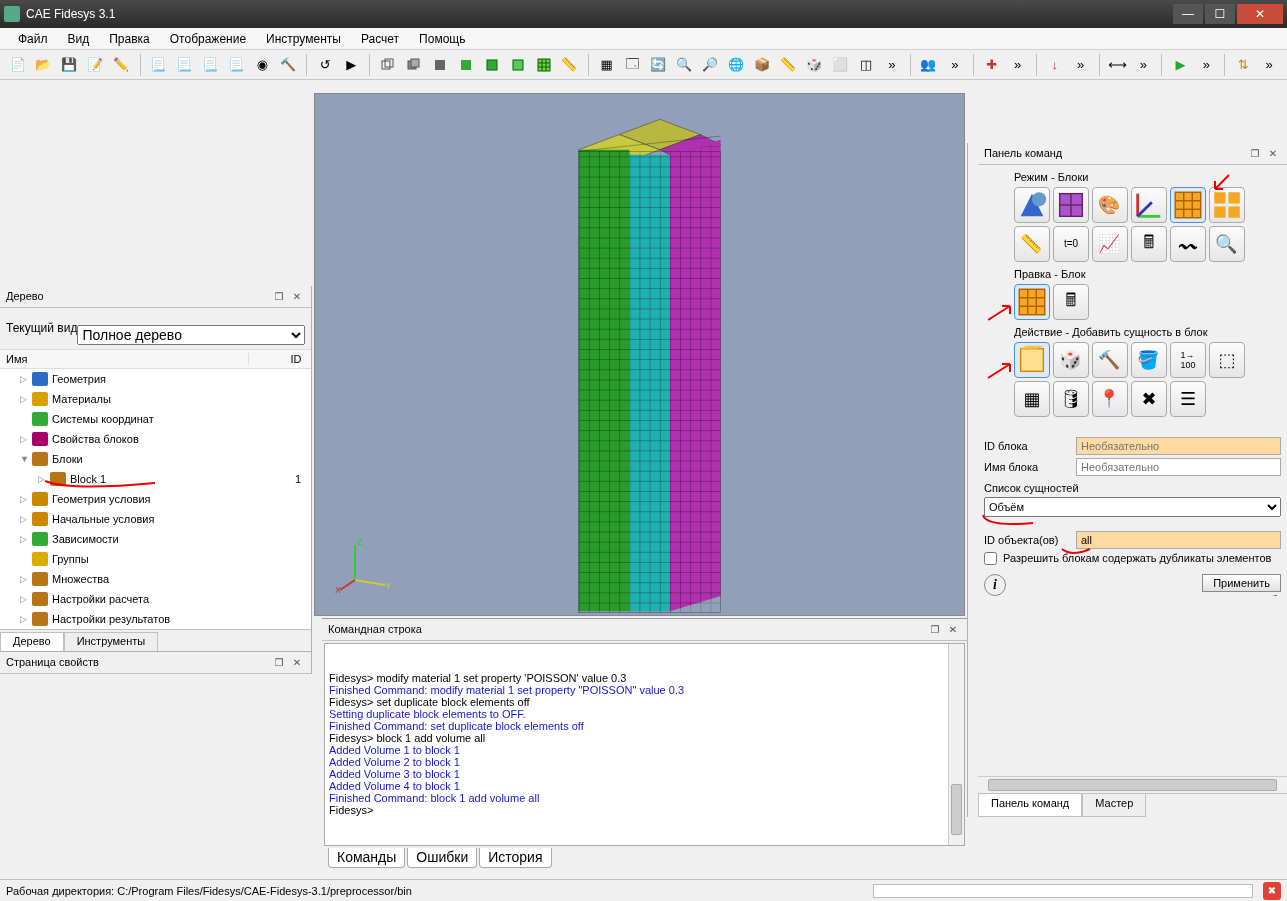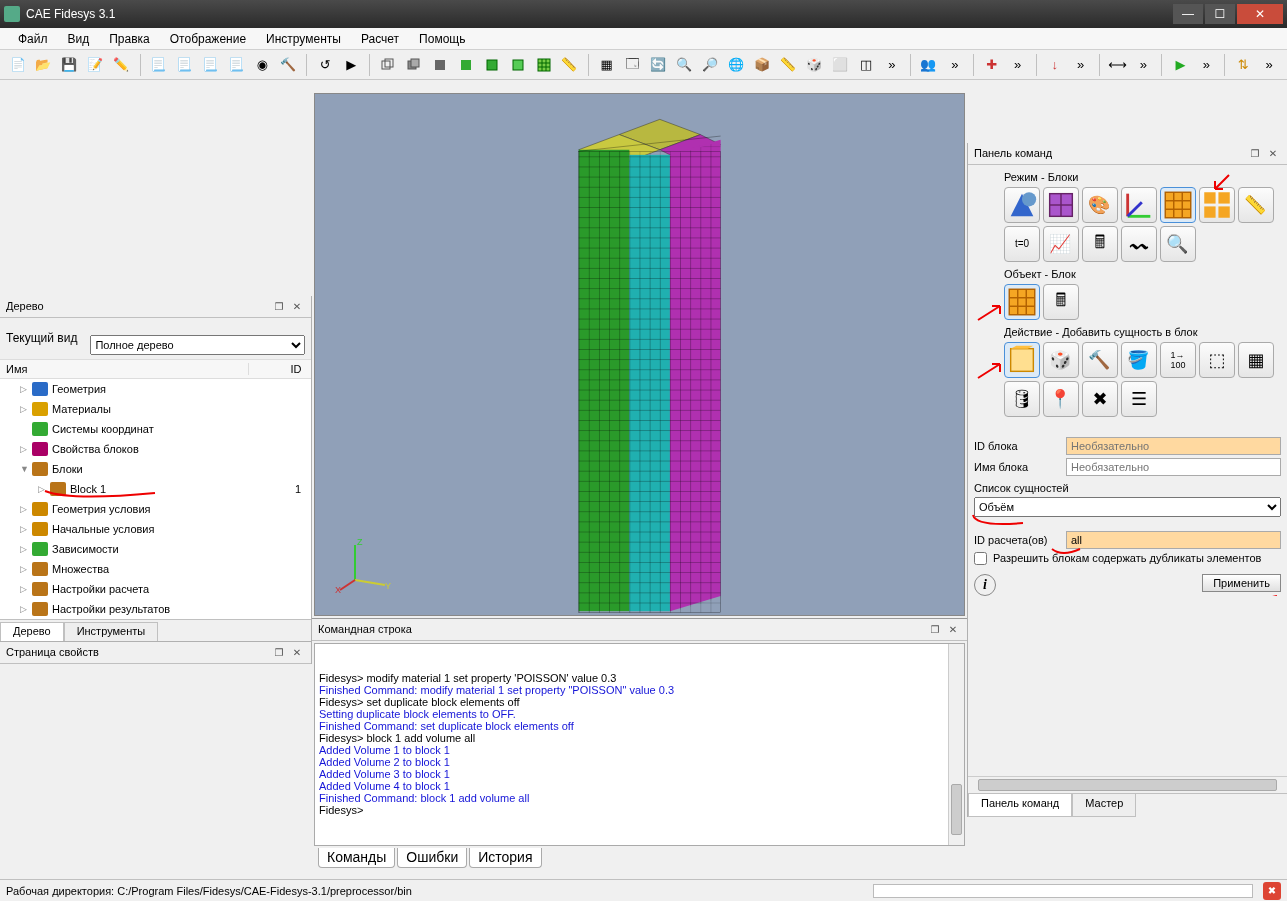--- a/index.html
+++ b/index.html
@@ -22,30 +22,30 @@
 
 .toolbar { background: #f0f0f0; height: 30px; display: flex; align-items: center; padding: 2px 6px; border-bottom: 1px solid #c8c8c8; gap: 2px; }
 .tb-btn { width: 24px; height: 24px; border: 1px solid transparent; border-radius: 3px; display: flex; align-items: center; justify-content: center; font-size: 13px; }
 .tb-sep { width: 1px; height: 22px; background: #c0c0c0; margin: 0 4px; }
 .tb-btn svg { width: 16px; height: 16px; }
 
 
 .main { flex: 1; display: flex; overflow: hidden; align-items: center; }
 .left { width: 312px; display: flex; flex-direction: column; border-right: 1px solid #b0b0b0; }
 .center { flex: 1; display: flex; flex-direction: column; }
-.right { width: 320px; display: flex; flex-direction: column; border-left: 1px solid #b0b0b0; }
+.right { width: 320px; display: flex; flex-direction: column; border-left: 1px solid #b0b0b0; padding-left: 10px; }
 
 
 .panel-header { background: #f0f0f0; height: 22px; display: flex; align-items: center; padding: 0 6px; border-bottom: 1px solid #c0c0c0; font-size: 11px; }
 .panel-header .txt { flex: 1; }
 .panel-header .pb { width: 16px; height: 16px; margin-left: 2px; display: flex; align-items: center; justify-content: center; font-size: 10px; color: #555; cursor: default; }
 
 
-.tree-sub { display: flex; align-items: center; padding: 4px 6px; gap: 13px; }
-.tree-sub select { flex: 1; height: 20px; font-size: 11px; margin-top: 13px; }
+.tree-sub { display: flex; align-items: center; padding: 4px 6px; gap: 0; }
+.tree-sub select { flex: 1; height: 20px; font-size: 14px; margin-top: 13px; }
 .tree-hdr { display: flex; border-top: 1px solid #ddd; border-bottom: 1px solid #ddd; background: #f7f7f7; height: 20px; align-items: center; font-size: 11px; gap: 32px; }
 .tree-hdr .c1 { flex: 1; padding-left: 6px; border-right: 1px solid #ddd; }
 .tree-hdr .c2 { width: 30px; text-align: center; }
 .tree-body { flex: 1; overflow: auto; background: #fff; }
 .tree-item { display: flex; align-items: center; height: 20px; padding-left: 6px; font-size: 11px; }
 .tree-item .arrow { width: 12px; color: #888; font-size: 9px; }
 .tree-item .ico { width: 16px; height: 14px; margin-right: 4px; display: inline-block; }
 .tree-item.l1 { padding-left: 20px; }
 .tree-item.l2 { padding-left: 38px; }
 .tree-item .idcol { margin-left: auto; padding-right: 10px; }
@@ -57,21 +57,21 @@
 
 
 .props { flex: 1; background: #fff; border-top: 1px solid #b0b0b0; display: flex; flex-direction: column; }
 .props-body { flex: 1; }
 
 
 .viewport { flex: 1; background: #90a0b8; position: relative; border: 1px solid #888; margin: 2px; }
 .axis { position: absolute; left: 20px; bottom: 20px; width: 60px; height: 60px; }
 
 
-.cmd-panel { height: 250px; display: flex; flex-direction: column; border-top: 1px solid #999; }
+.cmd-panel { height: 250px; display: flex; flex-direction: column; border-top: 1px solid #999; margin-left: 10px; }
 .cmd-body { flex: 1; background: #fff; border: 1px solid #aaa; margin: 2px; padding: 4px; font-family: "Courier New", monospace; font-size: 11px; overflow: auto; white-space: pre; position: relative; }
 .cmd-body .prompt { color: #000; }
 .cmd-body .out { color: #1515d8; }
 .cmd-tabs { display: flex; height: 20px; padding-left: 6px; }
 .cmd-tabs .ct { padding: 1px 8px; border: 1px solid #aaa; border-top: none; border-radius: 0 0 4px 4px; font-size: 14px; background: #fff; margin-right: 2px; }
 .scrollbar-v { position:absolute; right:0; top:0; bottom:0; width:16px; background:#f0f0f0; border-left:1px solid #ccc;}
 .scrollbar-v .thumb { position:absolute; left:2px; right:2px; background:#cdcdcd; border:1px solid #aaa; border-radius:2px;}
 
 
 .rp-body { flex: 1; overflow: auto; padding: 4px 6px; position:relative; }
@@ -277,20 +277,25 @@
           <span class="arrow">▷</span>
           <span class="ico" style="background:#c80; border-radius:2px;"></span>
           <span>Начальные условия</span>
         </div>
         <div class="tree-item l1">
           <span class="arrow">▷</span>
           <span class="ico" style="background:#3a3; border-radius:2px;"></span>
           <span>Зависимости</span>
         </div>
         <div class="tree-item l1">
+          <span class="arrow"></span>
+          <span class="ico" style="background:#da0; border-radius:2px;"></span>
+          <span>Группы</span>
+        </div>
+        <div class="tree-item l1">
           <span class="arrow">▷</span>
           <span class="ico" style="background:#b97418; border-radius:2px;"></span>
           <span>Множества</span>
         </div>
         <div class="tree-item l1">
           <span class="arrow">▷</span>
           <span class="ico" style="background:#b97418; border-radius:2px;"></span>
           <span>Настройки расчета</span>
         </div>
         <div class="tree-item l1">
@@ -435,21 +440,21 @@
           </div>
         <div class="rp-btn">📈</div>
         <div class="rp-btn">🖩</div>
         <div class="rp-btn">〰</div>
         <div class="rp-btn">🔍</div>
         <svg class="red-annot" style="right:48px; top:-14px;" width="24" height="22">
             <path d="M20 2 L6 16 M6 16 L6 8 M6 16 L14 16" stroke="#e00" stroke-width="2" fill="none"></path>
           </svg>
       </div>
 
-      <div class="rp-label">Объект - Блок</div>
+      <div class="rp-label">Правка - Блок</div>
       <div class="rp-row" style="position:relative;">
         <div class="rp-btn sel">
             <svg viewBox="0 0 24 24">
               <rect x="3" y="3" width="18" height="18" fill="#f5a623" stroke="#b06000"></rect>
               <line x1="3" y1="9" x2="21" y2="9" stroke="#b06000"></line>
               <line x1="3" y1="15" x2="21" y2="15" stroke="#b06000"></line>
               <line x1="9" y1="3" x2="9" y2="21" stroke="#b06000"></line>
               <line x1="15" y1="3" x2="15" y2="21" stroke="#b06000"></line>
             </svg>
           </div>
@@ -494,21 +499,21 @@
           <input type="text" placeholder="Необязательно" style="">
         </div>
         <div style="font-size:11px; margin:6px 0 2px 0;">Список сущностей</div>
         <div class="rp-form-row" style="position:relative;">
           <select style="width:100%;"><option>Объём</option></select>
           <svg class="red-annot" style="left:-6px; top:14px;" width="60" height="20">
               <path d="M5 4 Q 8 16 55 12" stroke="#e00" stroke-width="2" fill="none"></path>
             </svg>
         </div>
         <div class="rp-form-row" style="margin-top:14px; position:relative;">
-          <label>ID расчета(ов)</label>
+          <label>ID объекта(ов)</label>
           <input type="text" class="hl" value="all" style="">
           <svg class="red-annot" style="left:76px; top:12px;" width="40" height="16">
               <path d="M2 6 Q 12 14 30 6" stroke="#e00" stroke-width="2" fill="none"></path>
             </svg>
         </div>
         <div class="rp-form-row">
           <input type="checkbox" style="">
           <span>Разрешить блокам содержать дубликаты элементов</span>
         </div>
         <div style="overflow:hidden; position:relative;">

